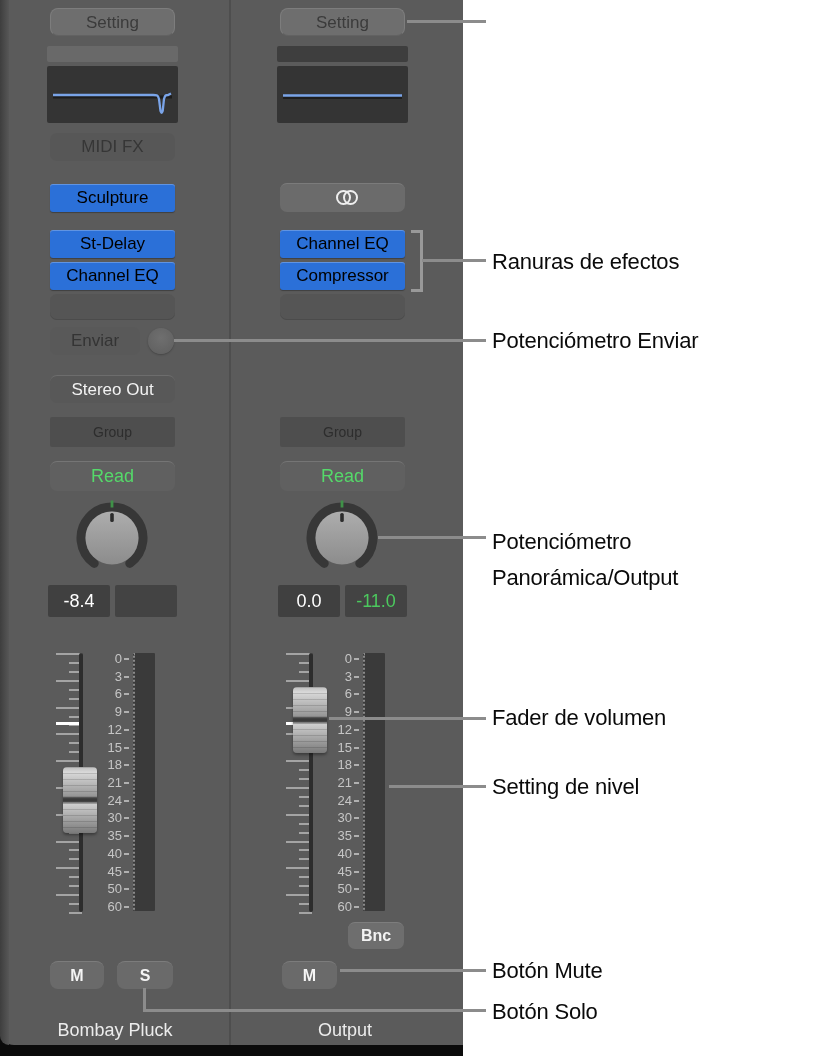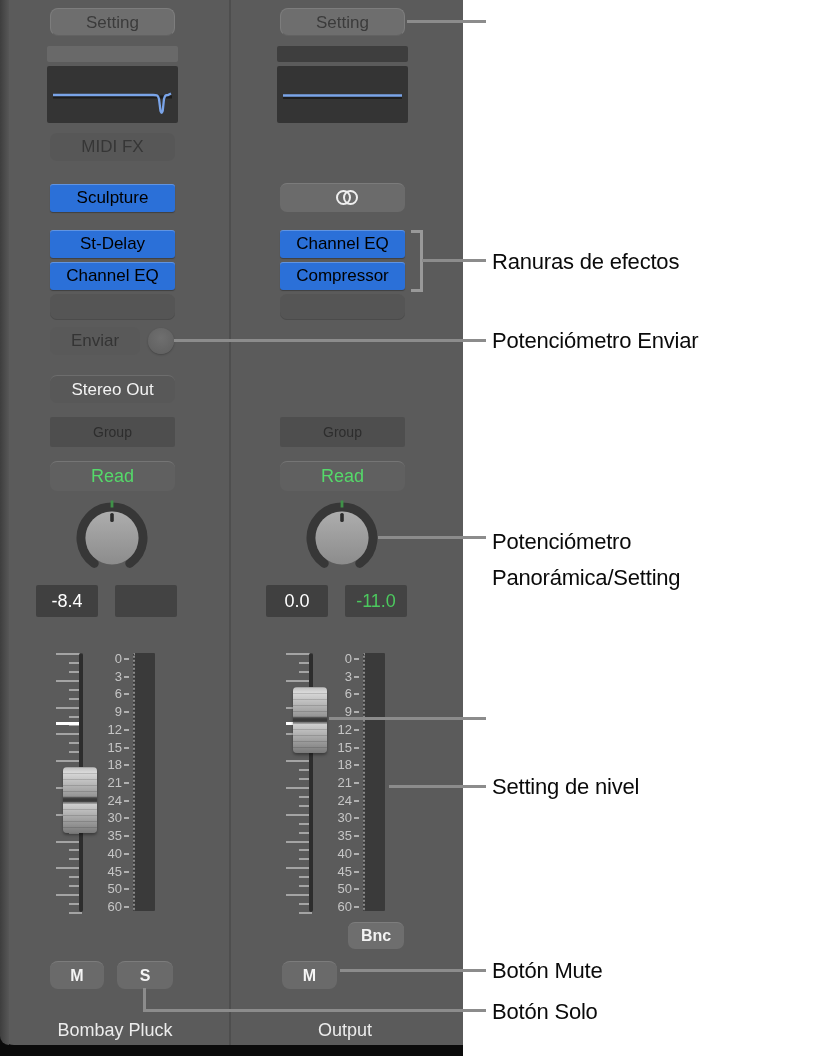--- a/index.html
+++ b/index.html
@@ -33,21 +33,21 @@
   .sends{left:50px;top:327px;width:90px;height:28px;background:#595959;border-radius:7px;color:#343434;font-size:17px;line-height:27px;text-align:center;}
   .sendknob{left:148px;top:328px;width:26px;height:26px;border-radius:50%;
        background:radial-gradient(circle at 50% 38%,#6f6f6f,#5e5e5e);box-shadow:0 1px 2px rgba(0,0,0,.25);}
   .stout{top:375px;background:#585858;border-radius:7px;border-top:1px solid #6d6d6d;color:#f2f2f2;}
   .grp{top:417px;height:30px;background:#4e4e4e;border-radius:2px;color:#2d2d2d;font-size:14px;line-height:30px;}
   .read{top:461px;height:30px;background:#606060;border-radius:7px;border-top:1px solid #757575;
         color:var(--green-auto);font-size:18px;line-height:29px;}
   .panknob{left:73px;top:499px;width:78px;height:78px;}
   .val{top:585px;width:62px;height:32px;background:#404040;border-radius:2px;
        font-size:18px;line-height:32px;text-align:center;color:#ffffff;}
-  .val.v1{left:36px;} .val.v2{left:115px;background:#434343;color:var(--green-gain);}
+  .val.v1{left:48px;} .val.v2{left:115px;background:#434343;color:var(--green-gain);}
 
   
   .fader{left:56px;top:653px;width:101px;height:259px;}
   .fdeco{left:0;top:0;width:101px;height:259px;}
   .tick{position:absolute;height:2px;background:#a4a4a4;}
   .tick.white{height:3px;background:#ffffff;}
   .slabel{position:absolute;left:30px;width:36px;text-align:right;font-size:13px;color:#c6c6c6;line-height:16px;}
   .sdash{position:absolute;left:68px;width:5px;height:2px;background:#b0b0b0;}
   .ftrack{left:23px;top:0;width:4px;height:259px;background:#2d2d2d;border-radius:2px;}
   .fcap{left:7px;width:34px;height:66px;border-radius:4px;
@@ -308,19 +308,20 @@
   <div class="cline" style="left:329px;top:717px;width:157px;"></div>
   <div class="cline" style="left:389px;top:785px;width:97px;"></div>
   <div class="cline" style="left:340px;top:969px;width:146px;"></div>
   <div class="cvert" style="left:143px;top:988px;height:24px;"></div>
   <div class="cline" style="left:143px;top:1009px;width:343px;"></div>
 
   <div class="clabel" style="left:492px;top:328px;">Potenciómetro Enviar</div>
   <div class="clabel" style="left:492px;top:249px;">Ranuras de efectos</div>
   <div class="clabel" style="left:492px;top:524px;line-height:36px;">
     <span style="position:static;display:block;">Potenciómetro</span>
-    <span style="position:static;display:block;">Panorámica/Setting</span>
+    <span style="position:static;display:block;">Panorámica/Output</span>
   </div>
+  <div class="clabel" style="left:492px;top:705px;">Fader de volumen</div>
   <div class="clabel" style="left:492px;top:774px;">Setting de nivel</div>
   <div class="clabel" style="left:492px;top:958px;">Botón Mute</div>
   <div class="clabel" style="left:492px;top:999px;">Botón Solo</div>
 
 </div>
 
 </body></html>

